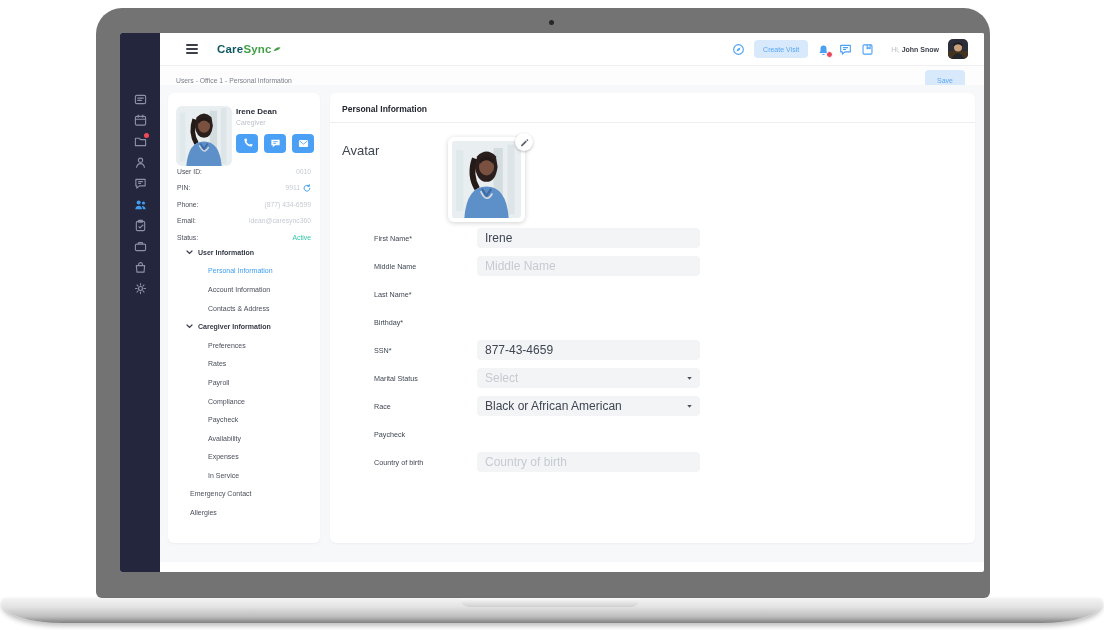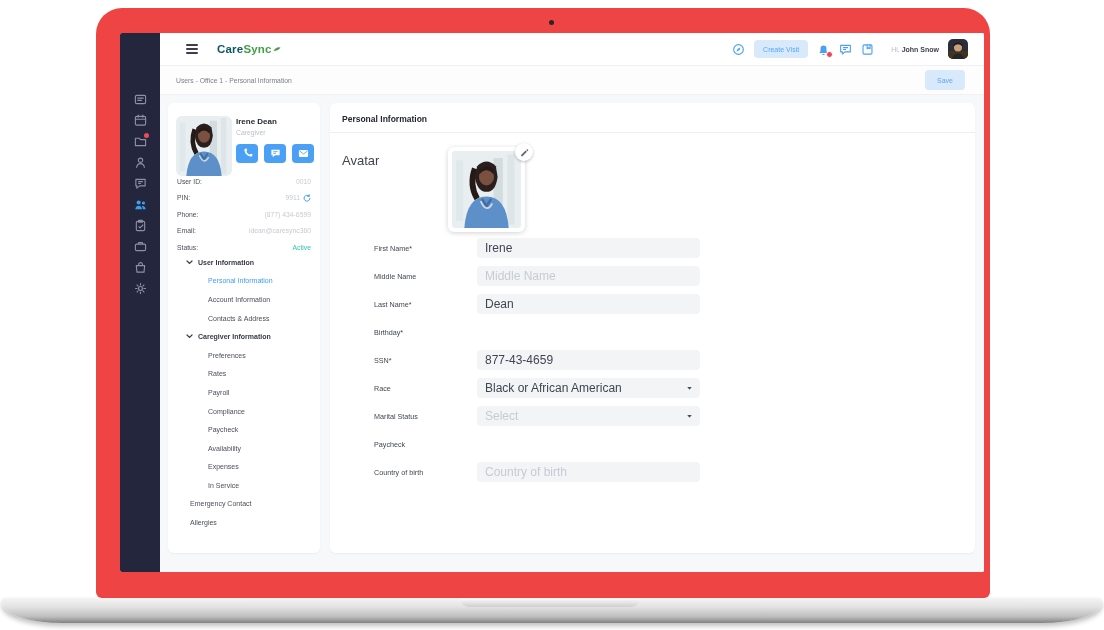--- a/index.html
+++ b/index.html
@@ -1,21 +1,21 @@
 <!DOCTYPE html>
 <html><head>
 <meta charset="utf-8">
 <style>
   * { margin:0; padding:0; box-sizing:border-box; }
   html,body { width:1104px; height:630px; background:#ffffff; font-family:"Liberation Sans", sans-serif; overflow:hidden; }
   .stage { position:relative; width:1104px; height:630px; }
 
   
   .laptop-frame { position:absolute; left:96px; top:8px; width:894px; height:590px;
-    background:#ef4444; border-radius:26px 26px 6px 6px; }
+    background:#737373; border-radius:26px 26px 6px 6px; }
   .camera-dot { position:absolute; left:453px; top:12px; width:5px; height:5px; border-radius:50%; background:#26262b; }
   .laptop-base { position:absolute; left:2px; top:598px; width:1100px; height:25px;
     background:linear-gradient(180deg,#f4f4f4 0%,#e3e3e3 35%,#bdbdbd 75%,#828282 100%);
     border-radius:4px 4px 60px 60px / 4px 4px 20px 20px;
     box-shadow:0 3px 5px rgba(0,0,0,.25); }
   .base-notch { position:absolute; left:458px; top:0; width:180px; height:9px;
     background:linear-gradient(180deg,#fbfbfb,#cfcfcf); border-radius:0 0 9px 9px; }
 
   
   .screen { position:absolute; left:24px; top:25px; width:864px; height:539px; background:#ffffff; overflow:hidden; border-radius:2px; }
@@ -45,21 +45,21 @@
   .greeting b { color:#3a3f4a; font-weight:bold; }
   .user-avatar { width:20px; height:20px; border-radius:5px; overflow:hidden; cursor:pointer; }
   .user-avatar svg { width:20px; height:20px; display:block; }
 
   .breadcrumb-bar { position:absolute; left:40px; top:33px; width:824px; height:29px; background:#fdfdfe;
     display:flex; align-items:center; border-bottom:1px solid #f1f1f5; }
   .breadcrumb { margin-left:16px; font-size:6.8px; color:#7a8089; }
   .save-btn { margin-left:auto; margin-right:19px; width:40px; height:20px; background:#d9e9fc; color:#5ea8f2;
     border:none; border-radius:4px; font-size:7px; font-family:inherit; cursor:pointer; }
 
-  .content { position:absolute; left:40px; top:62px; width:824px; height:477px; background:#f7f8fa; }
+  .content { position:absolute; left:40px; top:52px; width:824px; height:477px; background:#f7f8fa; }
 
   
   .profile-card { position:absolute; left:8px; top:8px; width:152px; height:450px; background:#fff;
     border-radius:6px; box-shadow:0 1px 2px rgba(30,35,60,.05); }
   .pc-photo { position:absolute; left:8px; top:13px; width:56px; height:60px; border-radius:6px; overflow:hidden; }
   .pc-photo svg, .avatar-photo svg { width:100%; height:100%; display:block; }
   .pc-name { position:absolute; left:68px; top:14px; font-size:8px; font-weight:bold; color:#262b35; }
   .pc-role { position:absolute; left:68px; top:26px; font-size:6.8px; color:#bcc1c9; }
   .pc-actions { position:absolute; left:68px; top:41px; display:flex; gap:6px; }
   .pc-btn { width:22px; height:19px; background:#4aa0f5; border:none; border-radius:4px; cursor:pointer;
@@ -396,50 +396,49 @@
             <div class="form-row">
               <span class="flabel">First Name*</span>
               <span class="fld-wrap"><input class="fld" value="Irene" style=""></span>
             </div>
             <div class="form-row">
               <span class="flabel">Middle Name</span>
               <span class="fld-wrap"><input class="fld" placeholder="Middle Name" style=""></span>
             </div>
             <div class="form-row">
               <span class="flabel">Last Name*</span>
-              <span class="fld-wrap"><input class="fld" value="Dean" style=""></span>
             </div>
             <div class="form-row">
               <span class="flabel">Birthday*</span>
             </div>
             <div class="form-row">
               <span class="flabel">SSN*</span>
               <span class="fld-wrap"><input class="fld" value="877-43-4659" style=""></span>
+            </div>
+            <div class="form-row">
+              <span class="flabel">Marital Status</span>
+              <span class="fld-wrap"><input class="fld" placeholder="Select" style="">
+                <span class="fld-ic">
+                    <svg viewBox="0 0 10 10" fill="#4a4f5a">
+                      <path d="M2.5 3.8h5L5 7z"></path>
+                    </svg>
+                  </span>
+              </span>
             </div>
             <div class="form-row">
               <span class="flabel">Race</span>
               <span class="fld-wrap"><input class="fld" value="Black or African American" style="">
                 <span class="fld-ic">
                     <svg viewBox="0 0 10 10" fill="#4a4f5a">
                       <path d="M2.5 3.8h5L5 7z"></path>
                     </svg>
                   </span>
               </span>
             </div>
             <div class="form-row">
-              <span class="flabel">Marital Status</span>
-              <span class="fld-wrap"><input class="fld" placeholder="Select" style="">
-                <span class="fld-ic">
-                    <svg viewBox="0 0 10 10" fill="#4a4f5a">
-                      <path d="M2.5 3.8h5L5 7z"></path>
-                    </svg>
-                  </span>
-              </span>
-            </div>
-            <div class="form-row">
               <span class="flabel">Paycheck</span>
             </div>
             <div class="form-row">
               <span class="flabel">Country of birth</span>
               <span class="fld-wrap"><input class="fld" placeholder="Country of birth" style=""></span>
             </div>
           </div>
         </div>
 
       </div>

